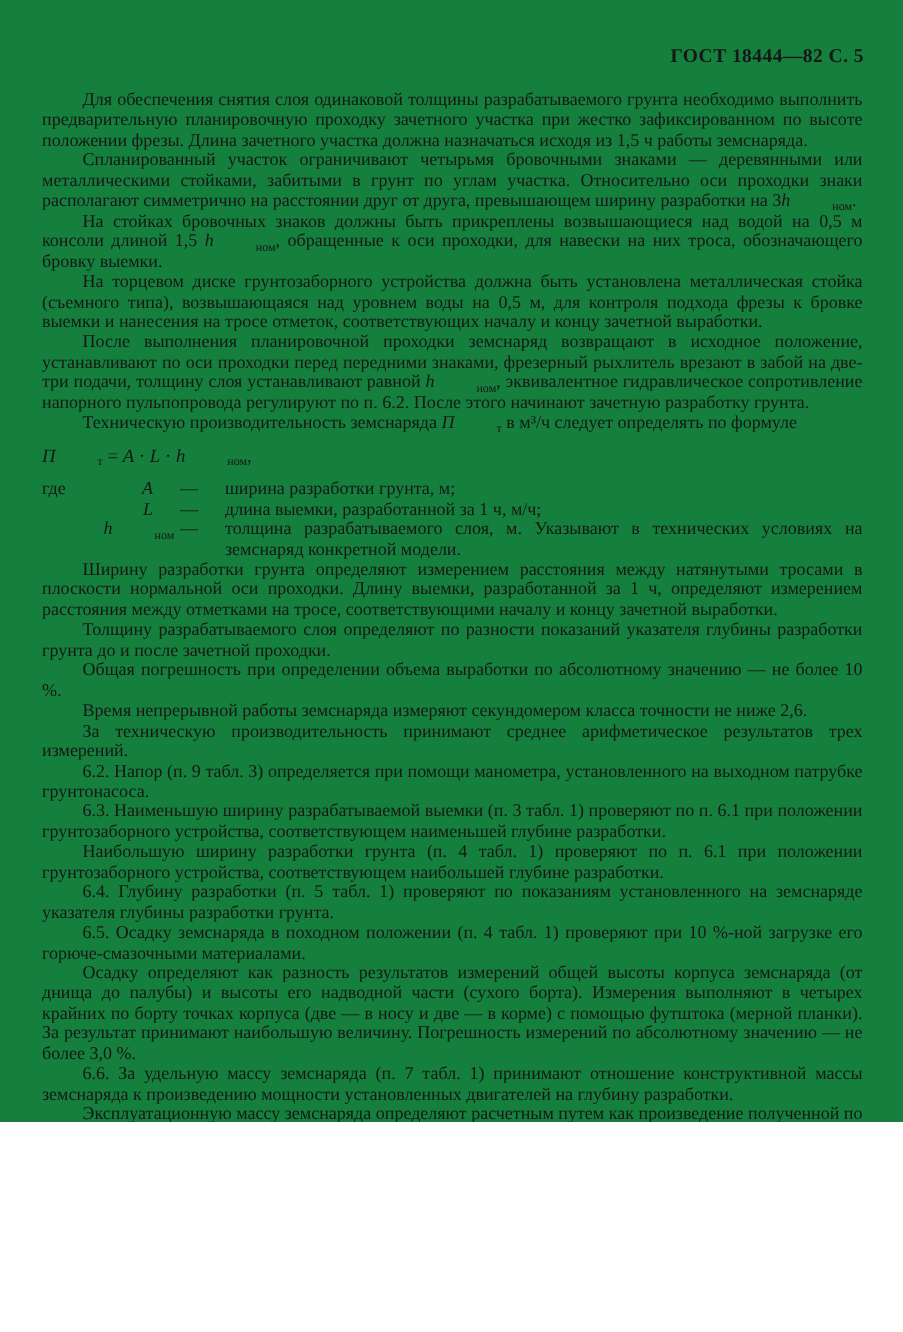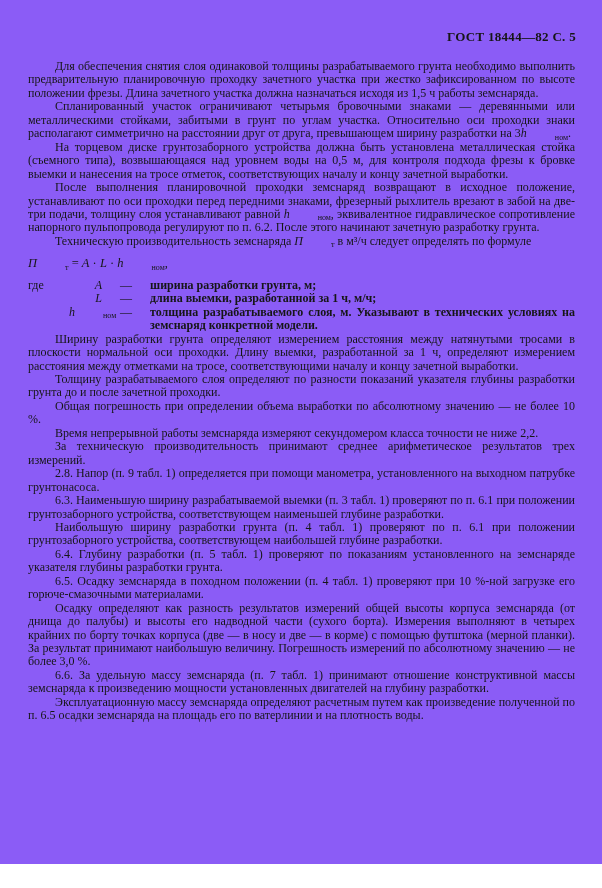--- a/index.html
+++ b/index.html
@@ -3,22 +3,22 @@
 <meta charset="utf-8">
 <style>
   html, body {
     margin: 0;
     padding: 0;
     background: #ffffff;
   }
   .page {
     position: relative;
     width: 602px;
-    height: 864px;
-    background: #8b5cf6;
+    height: 748px;
+    background: #15803d;
     overflow: hidden;
     font-family: "Liberation Serif", "DejaVu Serif", serif;
     color: #161616;
   }
   .page-header {
     position: absolute;
     top: 29px;
     right: 26px;
     font-size: 13px;
     font-weight: bold;
@@ -47,40 +47,41 @@
   sub {
     font-size: 8px;
     line-height: 0;
     vertical-align: -2.5px;
     padding-left: 28px;
   }
   .def-row { display: flex; gap: 14px; }
   .def-lead  { flex: none; width: 27px; }
   .def-term  { flex: none; width: 33px; text-align: right; white-space: nowrap; }
   .def-dash  { flex: none; width: 20px; text-align: center; }
-  .def-text  { flex: 1; text-align: justify; font-weight: bold; }
+  .def-text  { flex: 1; text-align: justify; }
   .speck {
     position: absolute;
     left: 287px;
     top: 879px;
     width: 4px;
     height: 5px;
     background: #2a2a2a;
     border-radius: 1px;
   }
 </style>
 </head>
 <body>
 
 <div class="page">
   <div class="page-header">ГОСТ 18444—82 С. 5</div>
 
   <div class="content" id="doc-content">
       <p class="para">Для обеспечения снятия слоя одинаковой толщины разрабатываемого грунта необходимо выполнить предварительную планировочную проходку зачетного участка при жестко зафиксированном по высоте положении фрезы. Длина зачетного участка должна назначаться исходя из 1,5 ч работы земснаряда.</p>
       <p class="para">Спланированный участок ограничивают четырьмя бровочными знаками — деревянными или металлическими стойками, забитыми в грунт по углам участка. Относительно оси проходки знаки располагают симметрично на расстоянии друг от друга, превышающем ширину разработки на 3<i>h</i><sub>ном</sub>.</p>
+      <p class="para">На стойках бровочных знаков должны быть прикреплены возвышающиеся над водой на 0,5 м консоли длиной 1,5 <i>h</i><sub>ном</sub>, обращенные к оси проходки, для навески на них троса, обозначающего бровку выемки.</p>
       <p class="para">На торцевом диске грунтозаборного устройства должна быть установлена металлическая стойка (съемного типа), возвышающаяся над уровнем воды на 0,5 м, для контроля подхода фрезы к бровке выемки и нанесения на тросе отметок, соответствующих началу и концу зачетной выработки.</p>
       <p class="para">После выполнения планировочной проходки земснаряд возвращают в исходное положение, устанавливают по оси проходки перед передними знаками, фрезерный рыхлитель врезают в забой на две-три подачи, толщину слоя устанавливают равной <i>h</i><sub>ном</sub>, эквивалентное гидравлическое сопротивление напорного пульпопровода регулируют по п. 6.2. После этого начинают зачетную разработку грунта.</p>
       <p class="para">Техническую производительность земснаряда <i>П</i><sub>т</sub> в м³/ч следует определять по формуле</p>
       <div class="formula-block"><i>П</i><sub>т</sub> = <i>A</i> · <i>L</i> · <i>h</i><sub>ном</sub>,</div>
       <div class="def-row">
         <span class="def-lead">где</span>
         <span class="def-term"><i>A</i></span>
         <span class="def-dash">—</span>
         <span class="def-text">ширина разработки грунта, м;</span>
       </div>
@@ -92,23 +93,23 @@
       </div>
       <div class="def-row">
         <span class="def-lead"></span>
         <span class="def-term"><i>h</i><sub>ном</sub></span>
         <span class="def-dash">—</span>
         <span class="def-text">толщина разрабатываемого слоя, м. Указывают в технических условиях на земснаряд конкретной модели.</span>
       </div>
       <p class="para">Ширину разработки грунта определяют измерением расстояния между натянутыми тросами в плоскости нормальной оси проходки. Длину выемки, разработанной за 1 ч, определяют измерением расстояния между отметками на тросе, соответствующими началу и концу зачетной выработки.</p>
       <p class="para">Толщину разрабатываемого слоя определяют по разности показаний указателя глубины разработки грунта до и после зачетной проходки.</p>
       <p class="para">Общая погрешность при определении объема выработки по абсолютному значению — не более 10 %.</p>
-      <p class="para">Время непрерывной работы земснаряда измеряют секундомером класса точности не ниже 2,2.</p>
+      <p class="para">Время непрерывной работы земснаряда измеряют секундомером класса точности не ниже 2,6.</p>
       <p class="para">За техническую производительность принимают среднее арифметическое результатов трех измерений.</p>
-      <p class="para">2.8. Напор (п. 9 табл. 1) определяется при помощи манометра, установленного на выходном патрубке грунтонасоса.</p>
+      <p class="para">6.2. Напор (п. 9 табл. 3) определяется при помощи манометра, установленного на выходном патрубке грунтонасоса.</p>
       <p class="para">6.3. Наименьшую ширину разрабатываемой выемки (п. 3 табл. 1) проверяют по п. 6.1 при положении грунтозаборного устройства, соответствующем наименьшей глубине разработки.</p>
       <p class="para">Наибольшую ширину разработки грунта (п. 4 табл. 1) проверяют по п. 6.1 при положении грунтозаборного устройства, соответствующем наибольшей глубине разработки.</p>
       <p class="para">6.4. Глубину разработки (п. 5 табл. 1) проверяют по показаниям установленного на земснаряде указателя глубины разработки грунта.</p>
       <p class="para">6.5. Осадку земснаряда в походном положении (п. 4 табл. 1) проверяют при 10 %-ной загрузке его горюче-смазочными материалами.</p>
       <p class="para">Осадку определяют как разность результатов измерений общей высоты корпуса земснаряда (от днища до палубы) и высоты его надводной части (сухого борта). Измерения выполняют в четырех крайних по борту точках корпуса (две — в носу и две — в корме) с помощью футштока (мерной планки). За результат принимают наибольшую величину. Погрешность измерений по абсолютному значению — не более 3,0 %.</p>
       <p class="para">6.6. За удельную массу земснаряда (п. 7 табл. 1) принимают отношение конструктивной массы земснаряда к произведению мощности установленных двигателей на глубину разработки.</p>
       <p class="para">Эксплуатационную массу земснаряда определяют расчетным путем как произведение полученной по п. 6.5 осадки земснаряда на площадь его по ватерлинии и на плотность воды.</p>
     </div>
 
   <div class="speck" id="bottom-speck" style="display: block;"></div>

